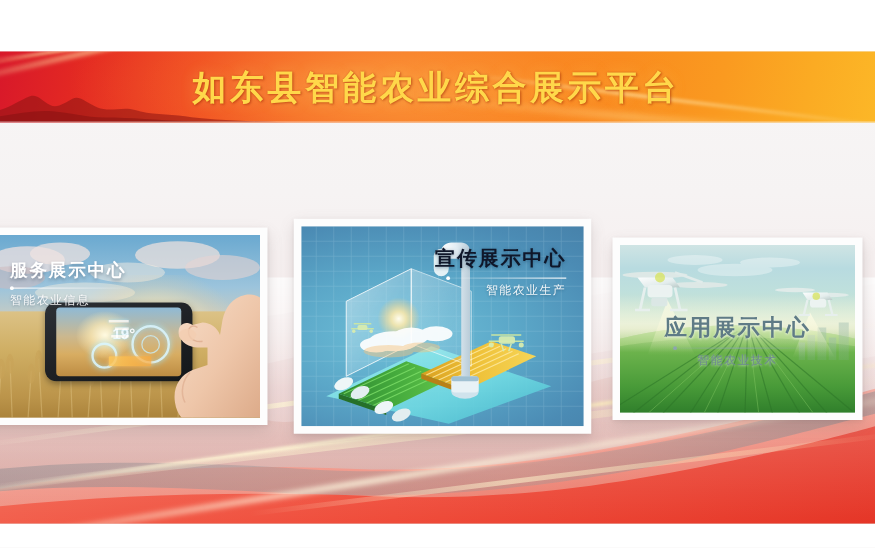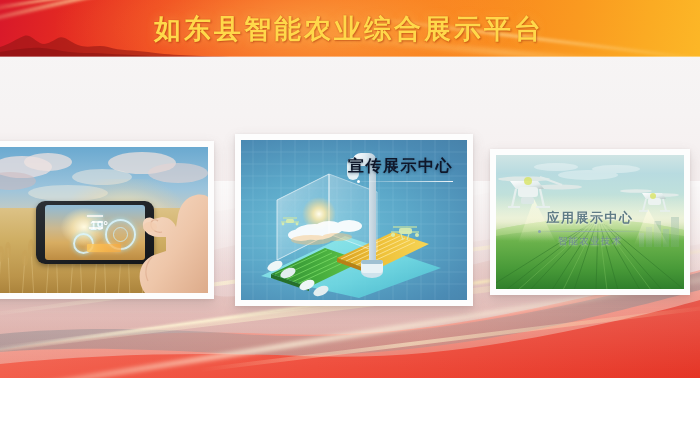--- a/index.html
+++ b/index.html
@@ -9,20 +9,21 @@
   }
   body {
     font-family: "Liberation Sans", "DejaVu Sans", sans-serif;
   }
   #stage {
     position: relative;
     width: 700px;
     height: 378px;
     overflow: hidden;
     background: #f7f5f5;
+    margin-top: 41px;
   }
 
   
   .bg-base {
     position: absolute;
     inset: 0;
     background:
       linear-gradient(180deg,
         #f7f6f6 0%,
         #f6f3f3 30%,
@@ -313,21 +314,21 @@
 
   
   .cap-center { right: 14px; top: 16px; text-align: right; }
   .cap-center .cap-title { font-size: 16px; color: #0f172a; text-shadow: 0 1px 3px rgba(20,60,90,0.5); }
   .cap-center .cap-rule { background: linear-gradient(270deg, rgba(255,255,255,0.9), rgba(255,255,255,0.05)); width: 96px; margin-left: auto; }
   .cap-center .cap-rule::before { left: 0; background: #ffffff; }
   .cap-center .cap-sub { font-size: 9.5px; color: rgba(255,255,255,0.92); text-shadow: 0 1px 2px rgba(20,60,90,0.45); }
 
   
   .cap-right { left: 50%; top: 54px; transform: translateX(-50%); text-align: center; }
-  .cap-right .cap-title { font-size: 13px; color: #5f7b86; text-shadow: 0 1px 2px rgba(255,255,255,0.65); }
+  .cap-right .cap-title { font-size: 18px; color: #5f7b86; text-shadow: 0 1px 2px rgba(255,255,255,0.65); }
   .cap-right .cap-rule {
     background: linear-gradient(90deg, rgba(140,165,175,0.05), rgba(140,165,175,0.75), rgba(140,165,175,0.05));
     width: 104px; margin-left: auto; margin-right: auto;
   }
   .cap-right .cap-rule::before { left: 0; background: #8ca5af; }
   .cap-right .cap-sub { font-size: 9.5px; color: #6d8792; text-shadow: 0 1px 2px rgba(255,255,255,0.6); text-align: center; }
 </style>
 </head>
 <body>
 
@@ -518,20 +519,25 @@
               </linearGradient>
             </defs>
             <path d="M26,34 C20,30 14,34 15,41 C16,48 24,52 30,52 L38,52 L38,66 L26,70 C16,74 10,84 12,96 C14,110 26,118 40,118 L74,118 C82,118 86,112 86,104 L86,24 C86,14 78,8 68,10 C58,12 52,20 50,30 L48,42 C46,36 40,32 34,32 Z" fill="url(#skin)"></path>
             <path d="M30,36 C26,33 22,36 23,41 C24,46 30,48 34,47" fill="none" stroke="#d7a183" stroke-width="1.2" opacity="0.6"></path>
             <path d="M24,72 C18,78 16,88 20,96" fill="none" stroke="#d7a183" stroke-width="1.2" opacity="0.5"></path>
             <ellipse cx="22" cy="42" rx="7" ry="5" fill="#f2cdb0" opacity="0.8"></ellipse>
           </svg>
         </div>
       </div>
 
+      <div class="caption cap-left">
+        <div class="cap-title">服务展示中心</div>
+        <div class="cap-rule"></div>
+        <div class="cap-sub">智能农业信息</div>
+      </div>
     </div>
   </div>
 
   <div class="card card-center">
     <div class="card-inner">
       <div class="scene-center">
 
         <div class="sc-grid">
           <svg viewBox="0 0 226 160" preserveAspectRatio="none" xmlns="http://www.w3.org/2000/svg">
             <g stroke="#cfeef9" stroke-width="0.6" opacity="0.5">
@@ -673,20 +679,21 @@
                 <circle cx="176" cy="95" r="2"></circle>
               <path d="M160,94 L162,100 M168,94 L166,100" stroke="#d7ecb0" stroke-width="1.2"></path>
             </g>
           </svg>
         </div>
       </div>
 
       <div class="caption cap-center">
         <div class="cap-title">宣传展示中心</div>
         <div class="cap-rule"></div>
+        <div class="cap-sub">智能农业生产</div>
       </div>
     </div>
   </div>
 
   <div class="card card-right">
     <div class="card-inner">
       <div class="scene-right">
 
         <div class="sr-field">
           <svg viewBox="0 0 188 76" preserveAspectRatio="none" xmlns="http://www.w3.org/2000/svg">

